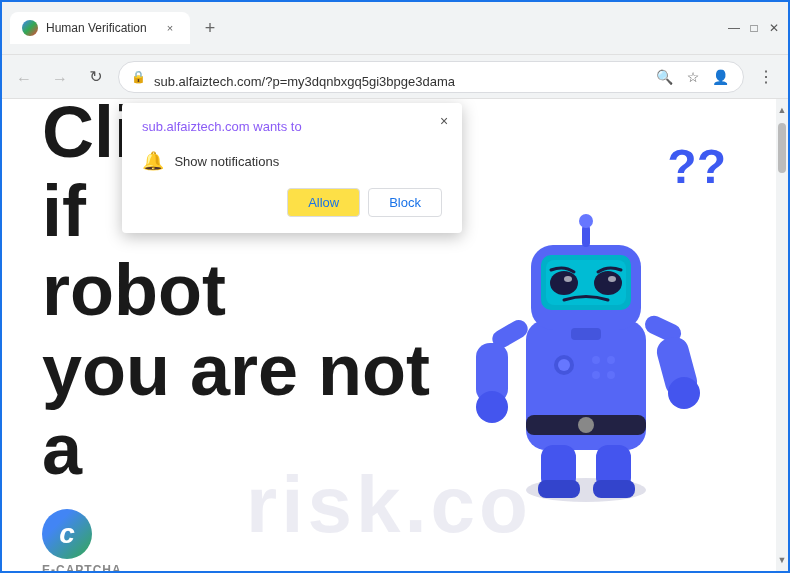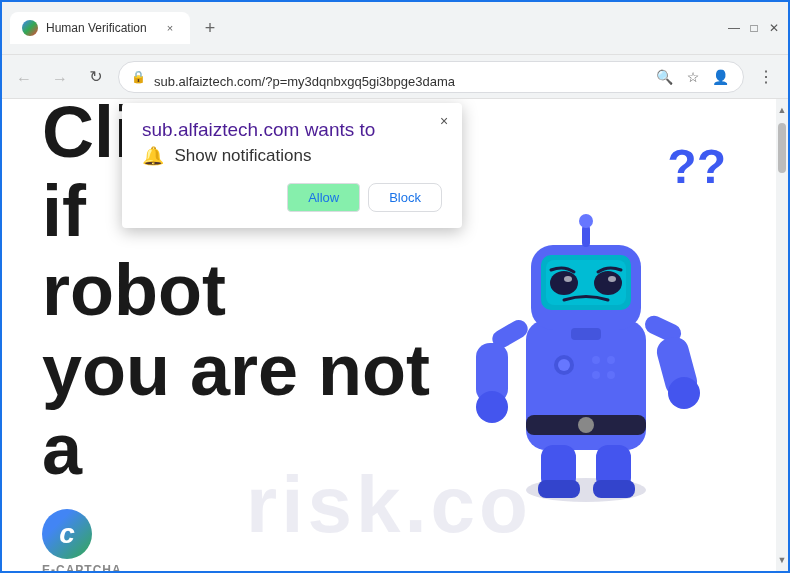--- a/index.html
+++ b/index.html
@@ -301,60 +301,60 @@
       display: flex;
       align-items: center;
       justify-content: center;
       cursor: pointer;
       color: #555;
       font-size: 14px;
       border-radius: 50%;
     }
 
     .popup-title {
-      font-size: 19px;
-      color: #4c1d95;
-      margin-bottom: 4px;
+      font-size: 13px;
+      color: #8b5cf6;
+      margin-bottom: 16px;
     }
 
     .popup-notification-row {
       display: flex;
       align-items: center;
       gap: 10px;
       margin-bottom: 16px;
     }
 
     .bell-icon {
       font-size: 18px;
       color: #555;
     }
 
     .popup-notification-text {
-      font-size: 17px;
+      font-size: 13px;
       color: #333;
     }
 
     .popup-buttons {
       display: flex;
       justify-content: flex-end;
       gap: 8px;
     }
 
     .popup-btn {
       padding: 6px 20px;
       border-radius: 4px;
       font-size: 13px;
       cursor: pointer;
       border: 1px solid #dadce0;
       background: #fff;
       color: #1a73e8;
       font-weight: 500;
     }
-    .popup-btn.allow { background: #86efac; color: #1a73e8; }
-    .popup-btn.block { background: #fff; color: #1a73e8; border-radius: 8px; }
+    .popup-btn.allow { background: #fde047; color: #1a73e8; }
+    .popup-btn.block { background: #fff; color: #1a73e8; }
 
     
     .scrollbar {
       width: 12px;
       background: #f1f3f4;
       display: flex;
       flex-direction: column;
       align-items: center;
       padding: 2px 0;
     }

